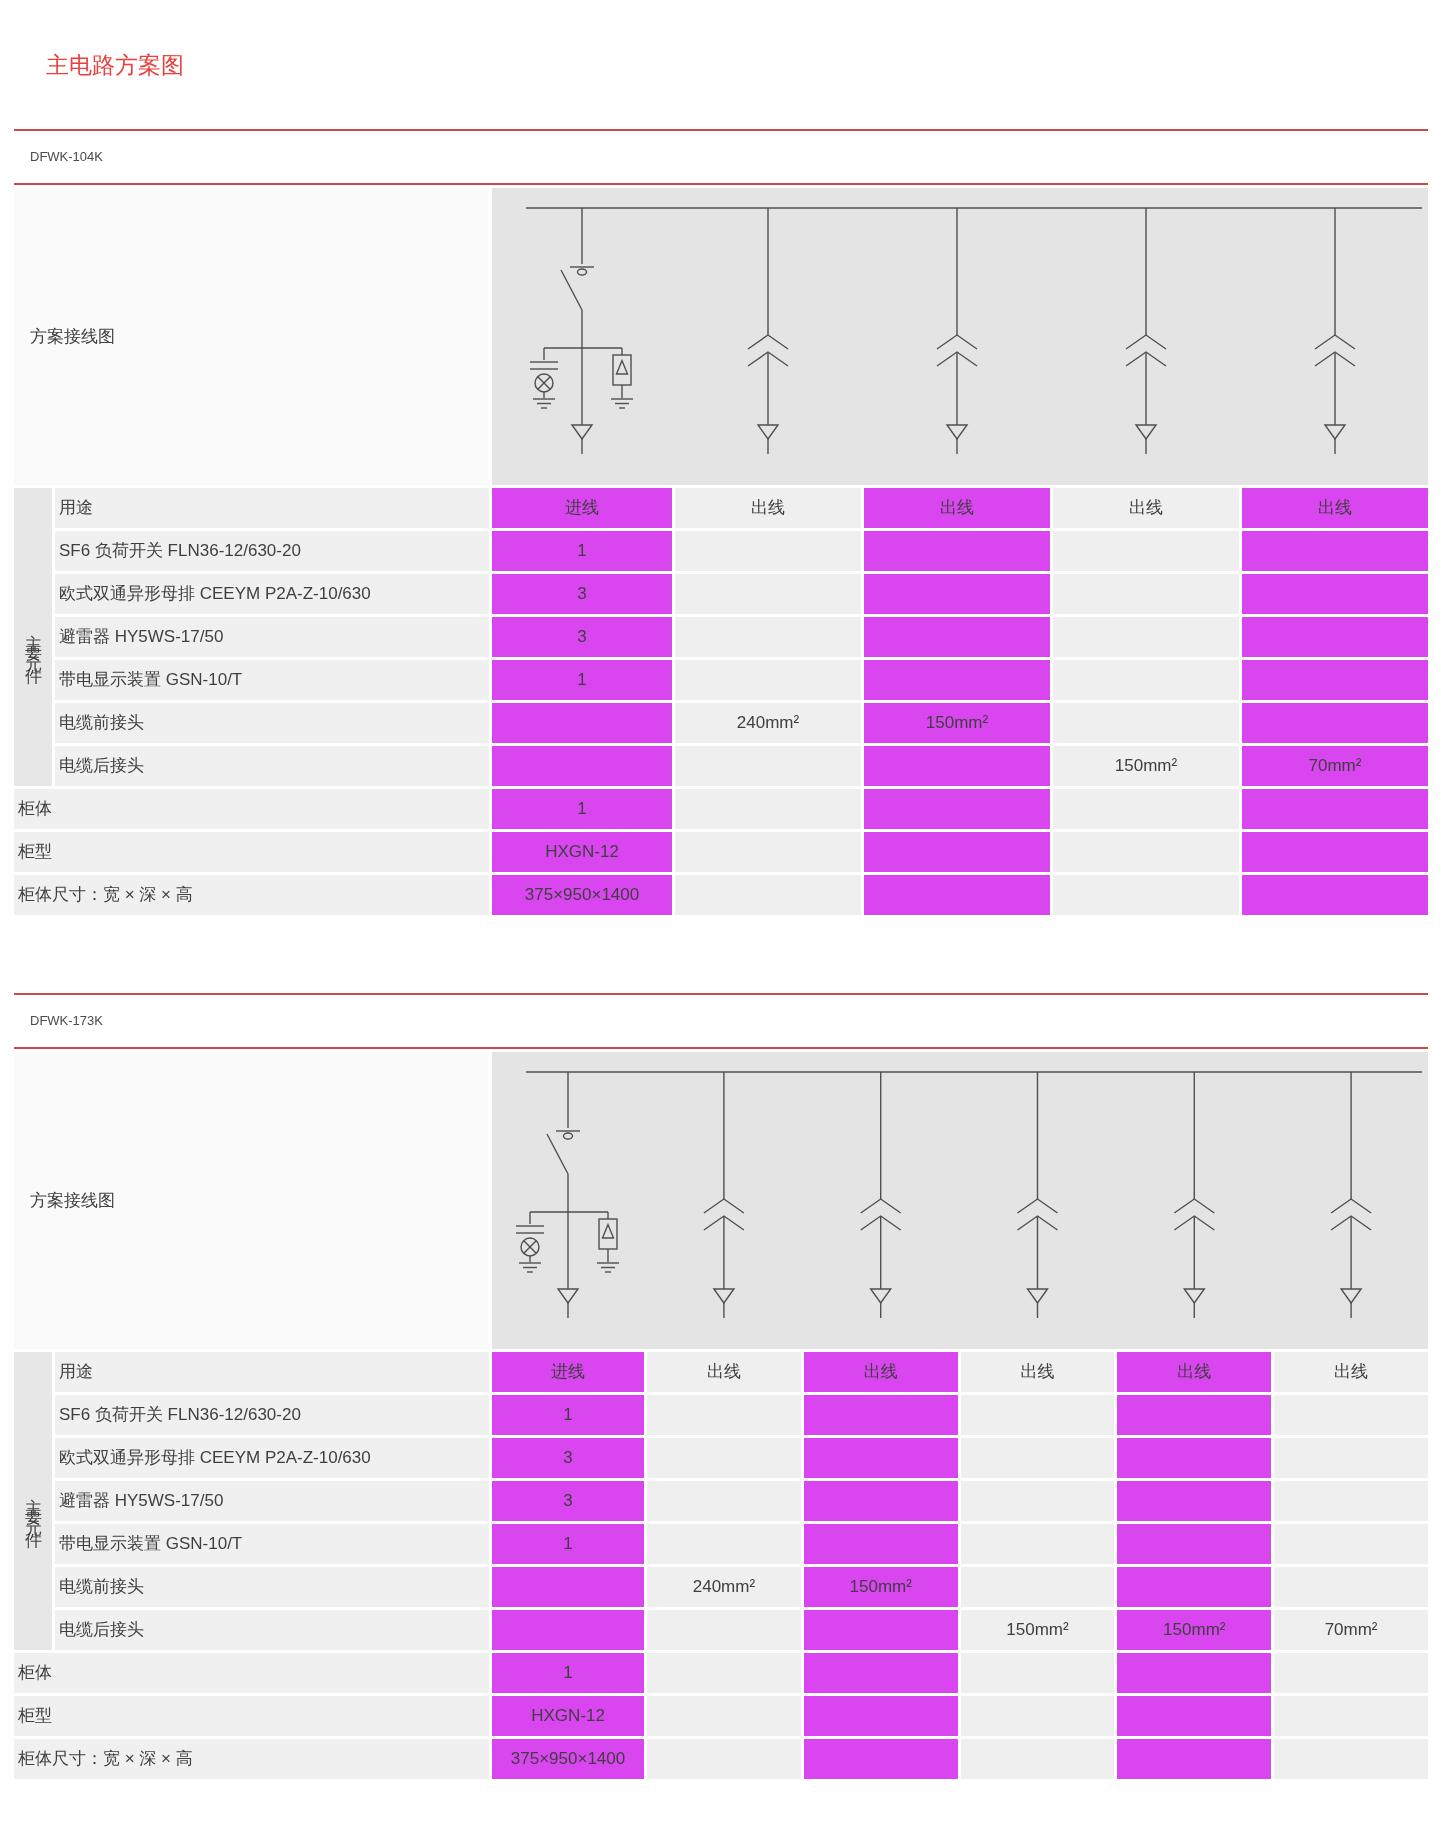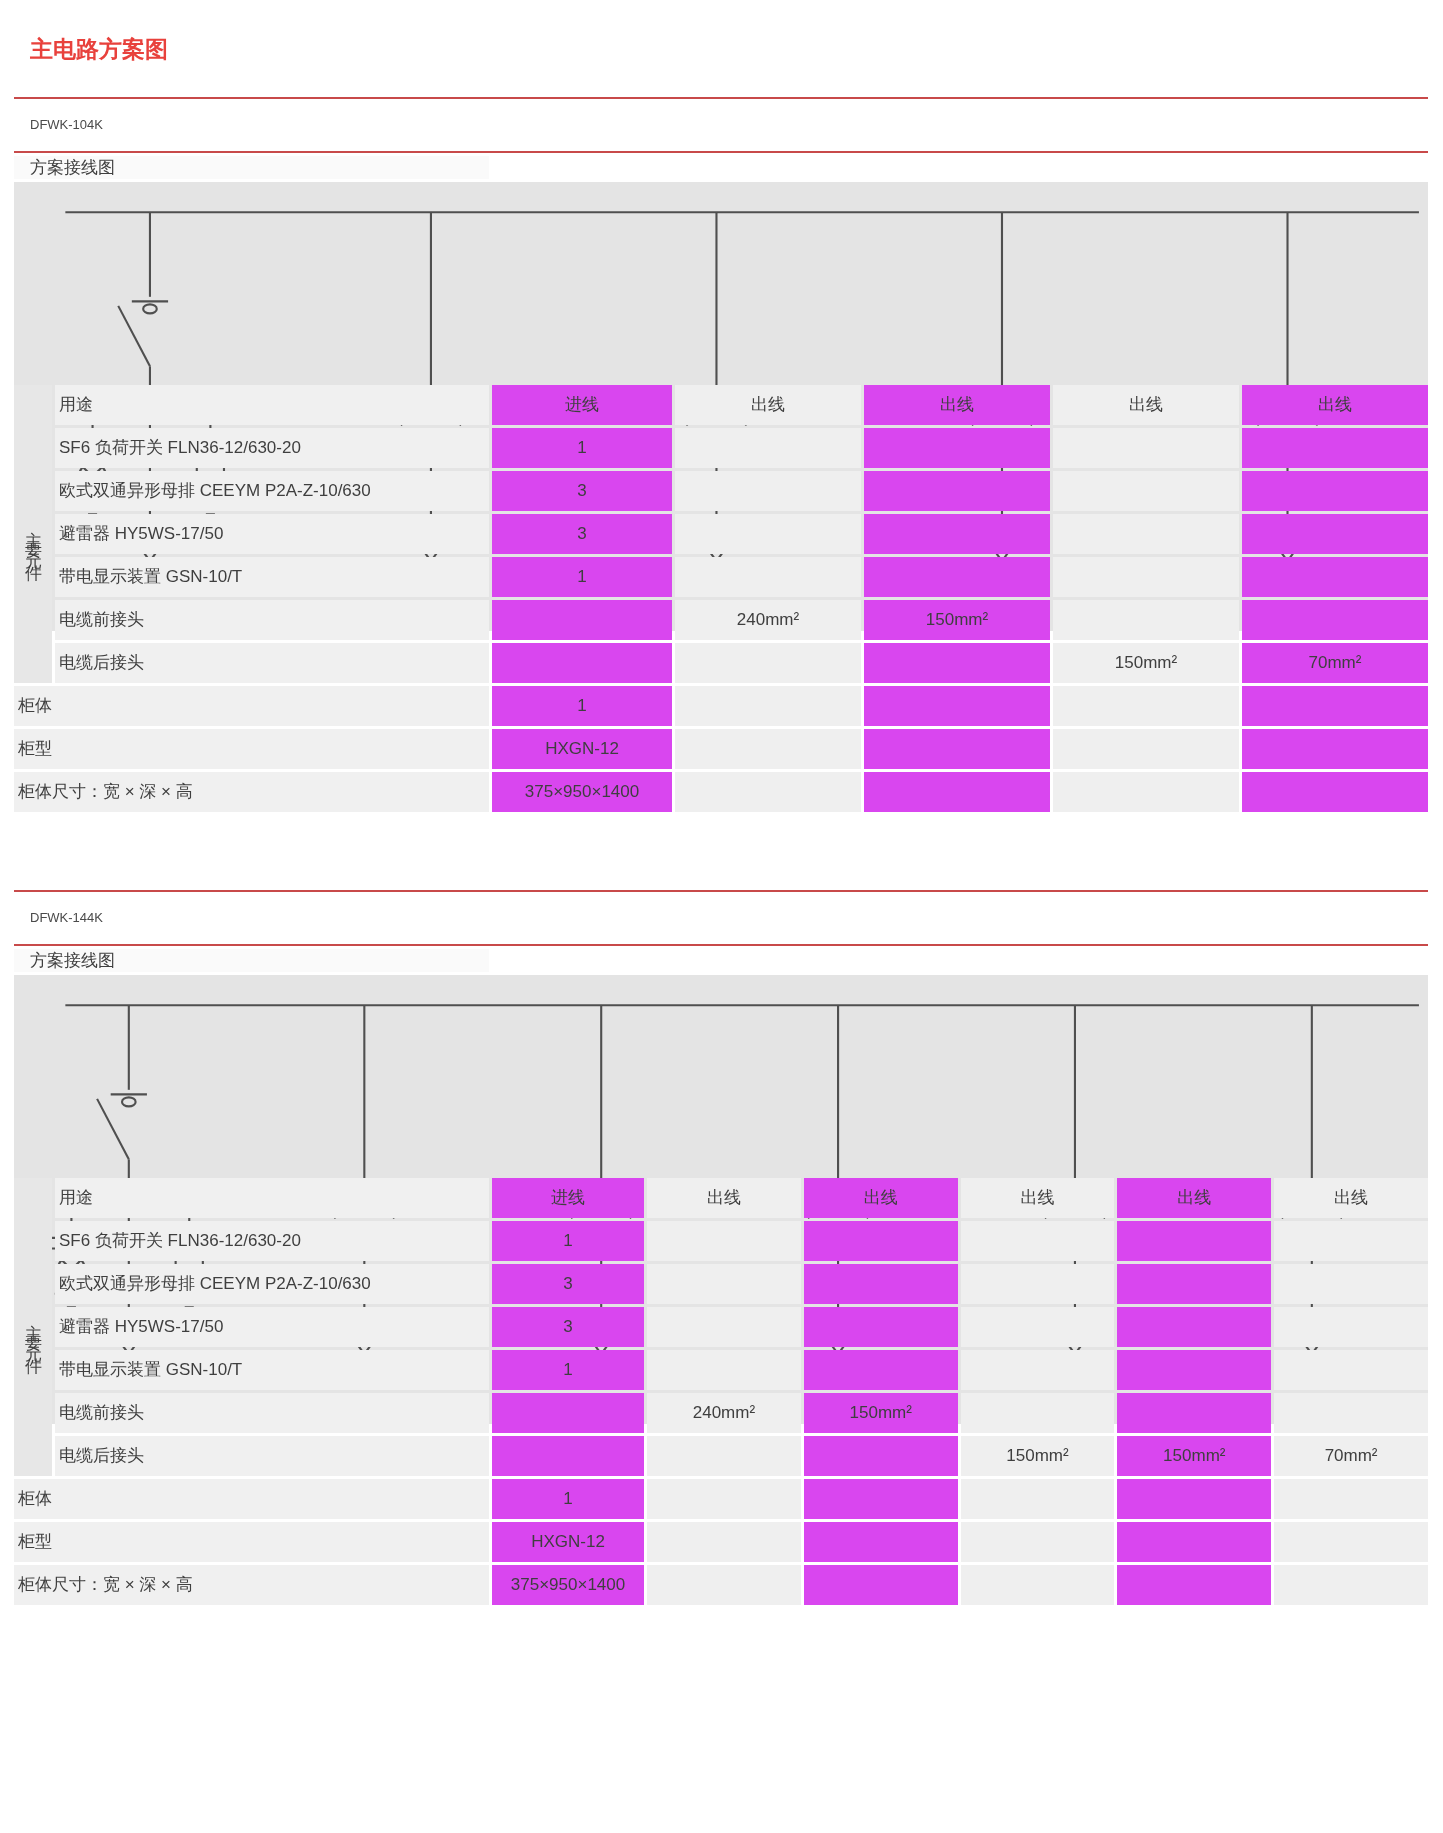--- a/index.html
+++ b/index.html
@@ -4,31 +4,31 @@
 <style>
   html,body{margin:0;padding:0;background:#ffffff;}
   body{
     width:1443px;height:1833px;
     font-family:"Liberation Sans","DejaVu Sans",sans-serif;
     color:#3f3f3f;
     -webkit-font-smoothing:antialiased;
   }
   .page{margin:0 15px 0 14px;}
   .title{
-    font-size:23px;font-weight:bold;
-    margin:0;padding:34px 0 32px 16px;
+    font-size:23px;font-weight:normal;
+    margin:16px;padding:34px 0 32px 16px;
   }
   .rule{height:2px;}
   .model{
     font-size:13px;color:#4a4a4a;
     padding:15px 0 15px 16px;line-height:22px;
   }
   .section-2{margin-top:78px;}
   .diagram-row{
-    display:flex;gap:3px;margin-top:3px;margin-bottom:3px;height:226px;flex-direction:column;
+    display:flex;gap:3px;margin-top:3px;margin-bottom:3px;height:297px;
   }
   .diagram-label{
     width:475px;box-sizing:border-box;background:#fafafa;
     display:flex;align-items:center;padding-left:16px;
     font-size:17px;flex:none;
   }
   .diagram-canvas{flex:1;}
   .diagram-canvas svg{display:block;width:100%;height:100%;}
   .grid{display:grid;gap:3px;grid-auto-rows:40px;}
   .cell{
@@ -185,21 +185,21 @@
           <div class="cell c-dark">375×950×1400</div>
           <div class="cell c-light"></div>
           <div class="cell c-dark"></div>
           <div class="cell c-light"></div>
           <div class="cell c-dark"></div>
         </div>
   </section>
 
   <section class="section section-2">
     <div class="rule rule-top" style="background: rgb(200, 74, 74);"></div>
-    <div class="model">DFWK-144K</div>
+    <div class="model">DFWK-173K</div>
     <div class="rule rule-mid" style="background: rgb(200, 74, 74);"></div>
     <div class="diagram-row">
       <div class="diagram-label">方案接线图</div>
       <div class="diagram-canvas" style="background: rgb(228, 228, 228);">
             <svg viewBox="0 0 936 297" xmlns="http://www.w3.org/2000/svg">
               <g fill="none" stroke="#4f4f4f" stroke-width="1.4">
                 <line x1="34" y1="20" x2="930" y2="20"></line>
                 <g>
                   <line x1="76" y1="20" x2="76" y2="76"></line>
                   <line x1="64" y1="79" x2="88" y2="79"></line>

